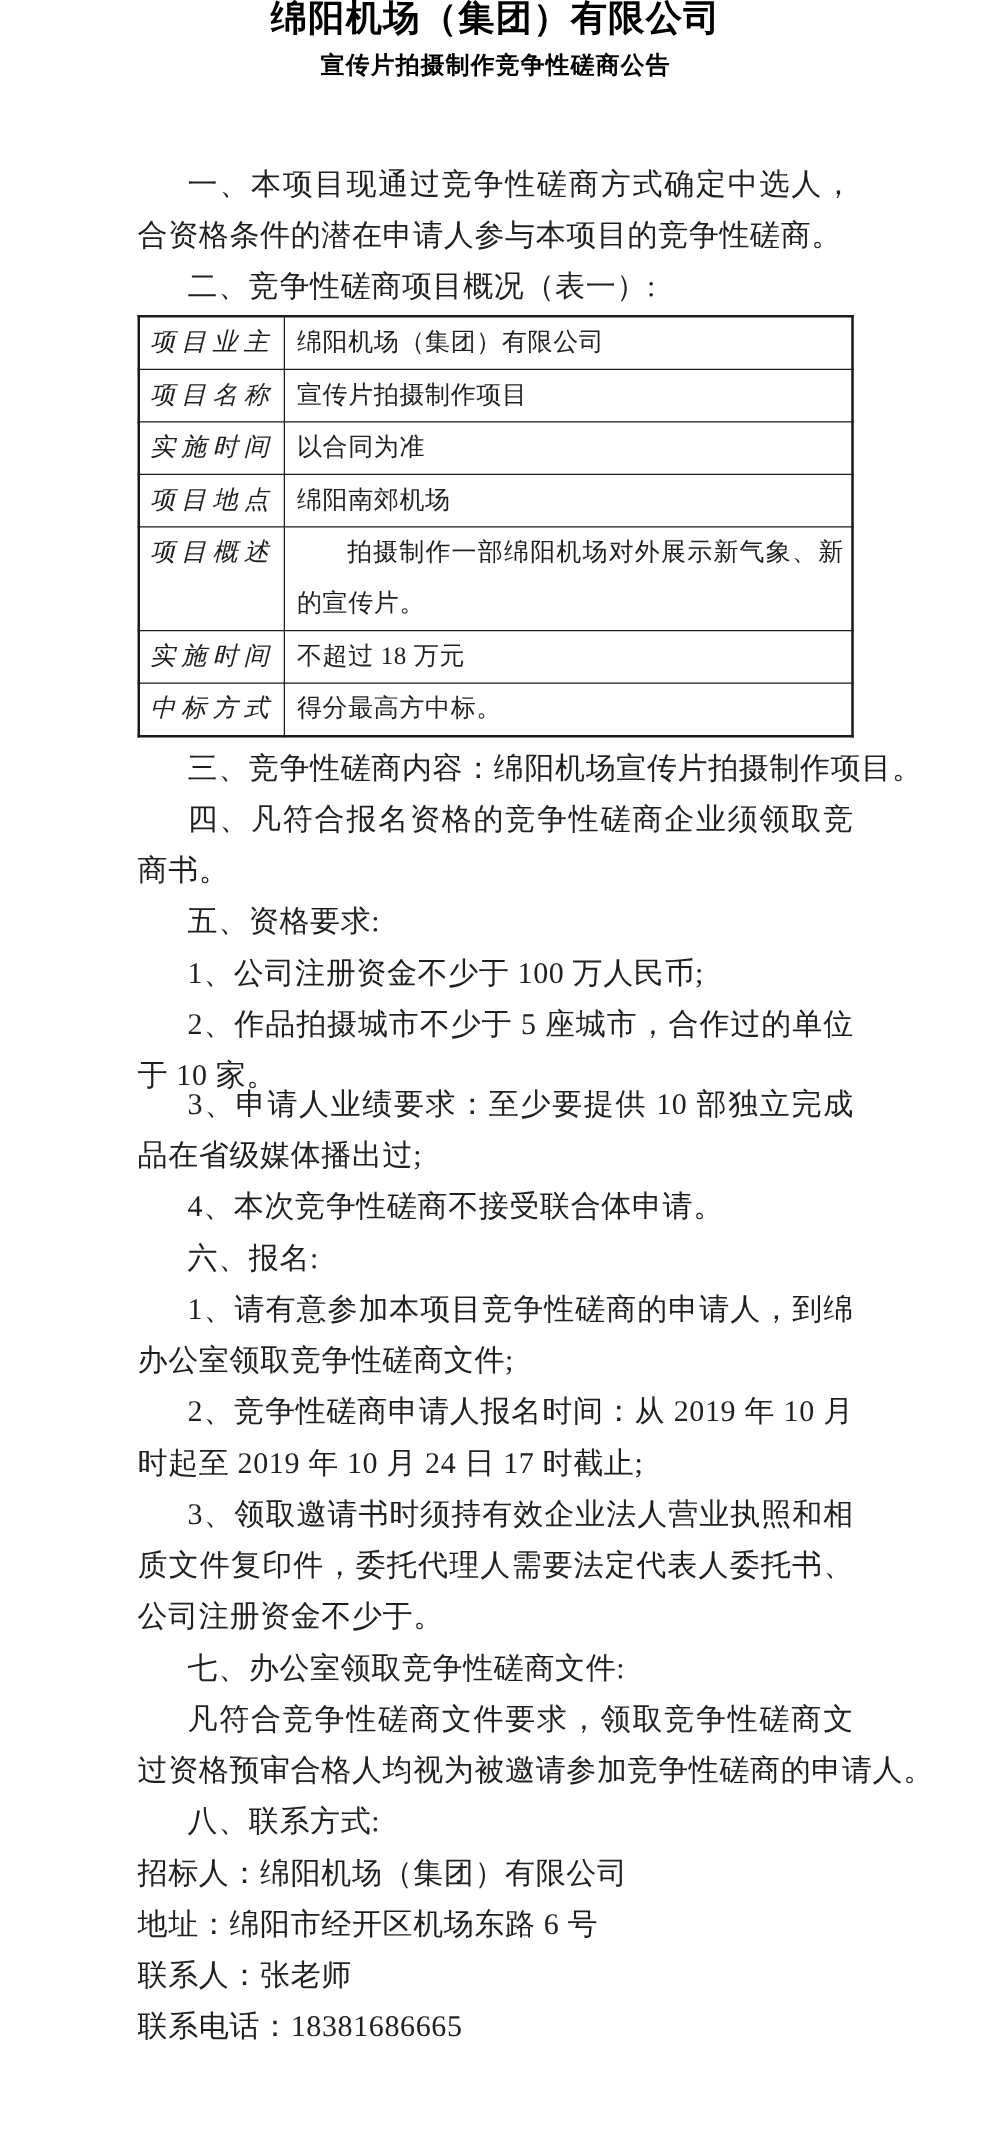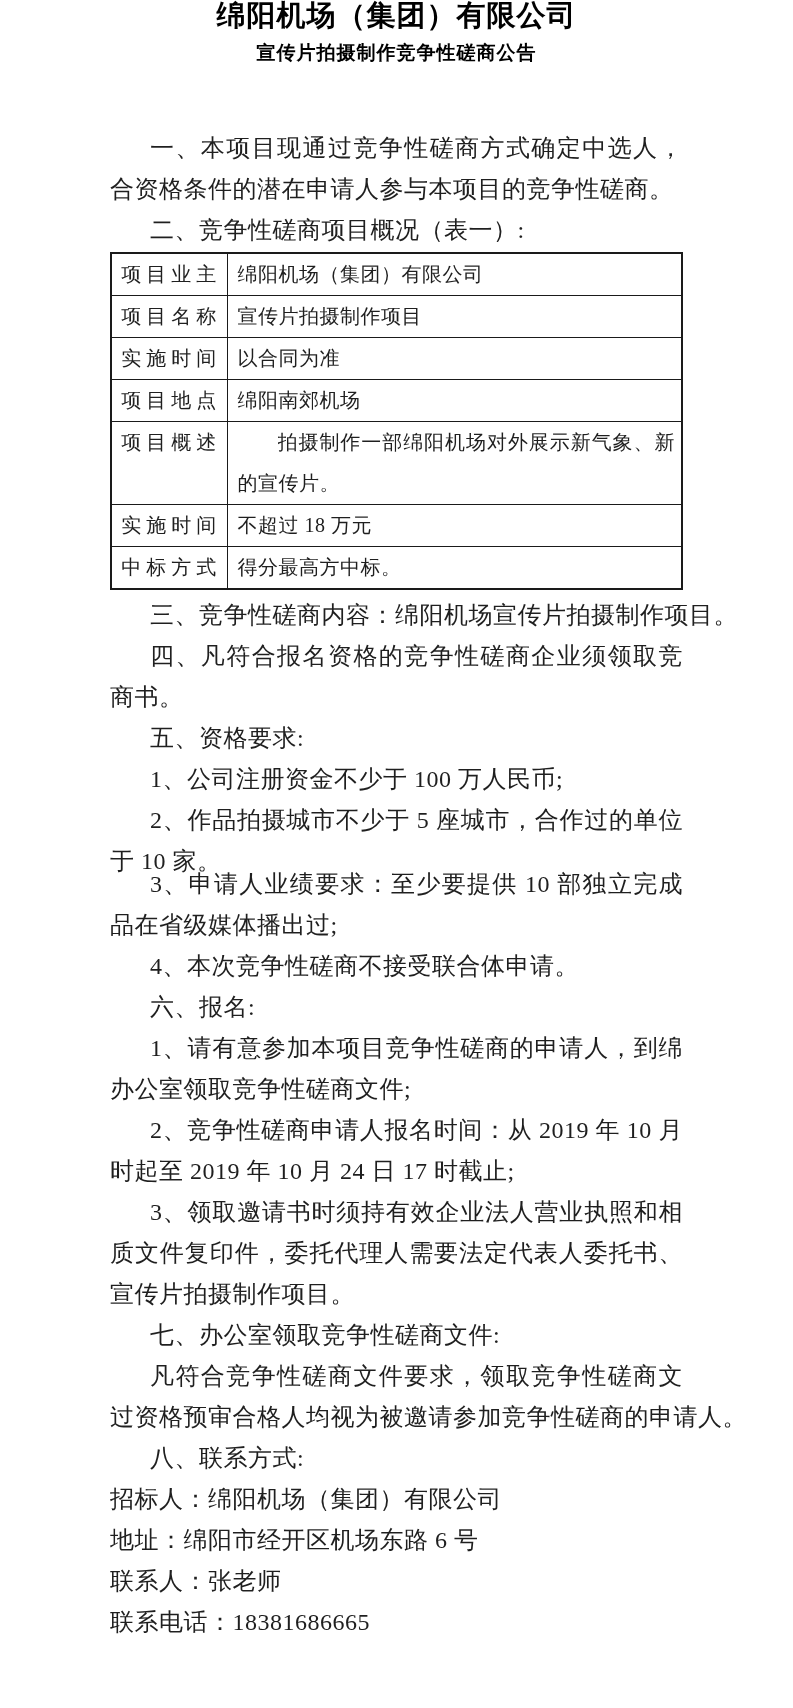--- a/index.html
+++ b/index.html
@@ -35,23 +35,23 @@
     border-collapse:collapse; table-layout:fixed;
     width:573px; margin-top:1px; margin-bottom:5px;
     border:2px solid var(--line,#1a1a1a);
   }
   .tbl th, .tbl td {
     border:1px solid var(--line,#1a1a1a);
     vertical-align:top; font-weight:normal;
     height:42px; padding-top:0; padding-bottom:0;
   }
   .tbl th {
-    width:116px; text-align:center;
+    width:116px; text-align:left;
     padding-left:8px; padding-right:4px;
-    font-size:20px; line-height:41px; letter-spacing:5px; white-space:nowrap;
+    font-size:20px; line-height:41px; letter-spacing:5px; white-space:nowrap;font-style:italic;
   }
   .tbl td { padding-left:10px; padding-right:6px; }
   .tbl td .vline {
     font-size:20px; line-height:41px; height:41px;
     letter-spacing:0.5px; white-space:nowrap;
   }
   .tbl td .vline.just {
     white-space:normal; text-align:justify; text-align-last:justify; overflow:hidden;margin-left:40px;
   }
 </style>
@@ -156,21 +156,21 @@
           <div class="line just ind">1、请有意参加本项目竞争性磋商的申请人，到绵阳机场</div>
           <div class="line">办公室领取竞争性磋商文件;</div>
         </div>
         <div class="para">
           <div class="line just ind">2、竞争性磋商申请人报名时间：从 2019 年 10 月 18 日 9</div>
           <div class="line">时起至 2019 年 10 月 24 日 17 时截止;</div>
         </div>
         <div class="para">
           <div class="line just ind">3、领取邀请书时须持有效企业法人营业执照和相应的资</div>
           <div class="line just">质文件复印件，委托代理人需要法定代表人委托书、委托代</div>
-          <div class="line">宣传片拍摄制作项目。</div>
+          <div class="line">公司注册资金不少于。</div>
         </div>
         <div class="para">
           <div class="line ind">七、办公室领取竞争性磋商文件:</div>
         </div>
         <div class="para">
           <div class="line just ind">凡符合竞争性磋商文件要求，领取竞争性磋商文件、通</div>
           <div class="line">过资格预审合格人均视为被邀请参加竞争性磋商的申请人。</div>
         </div>
         <div class="para">
           <div class="line ind">八、联系方式:</div>

